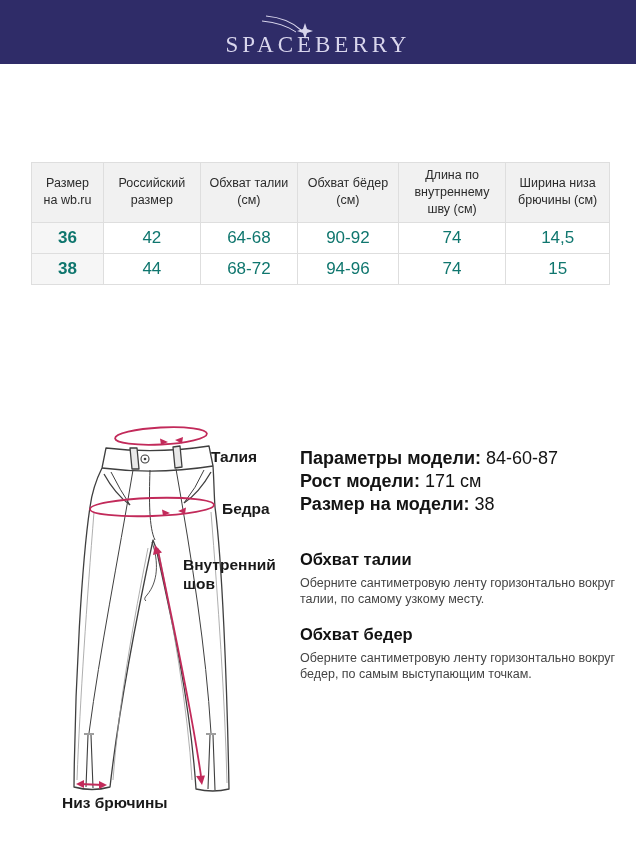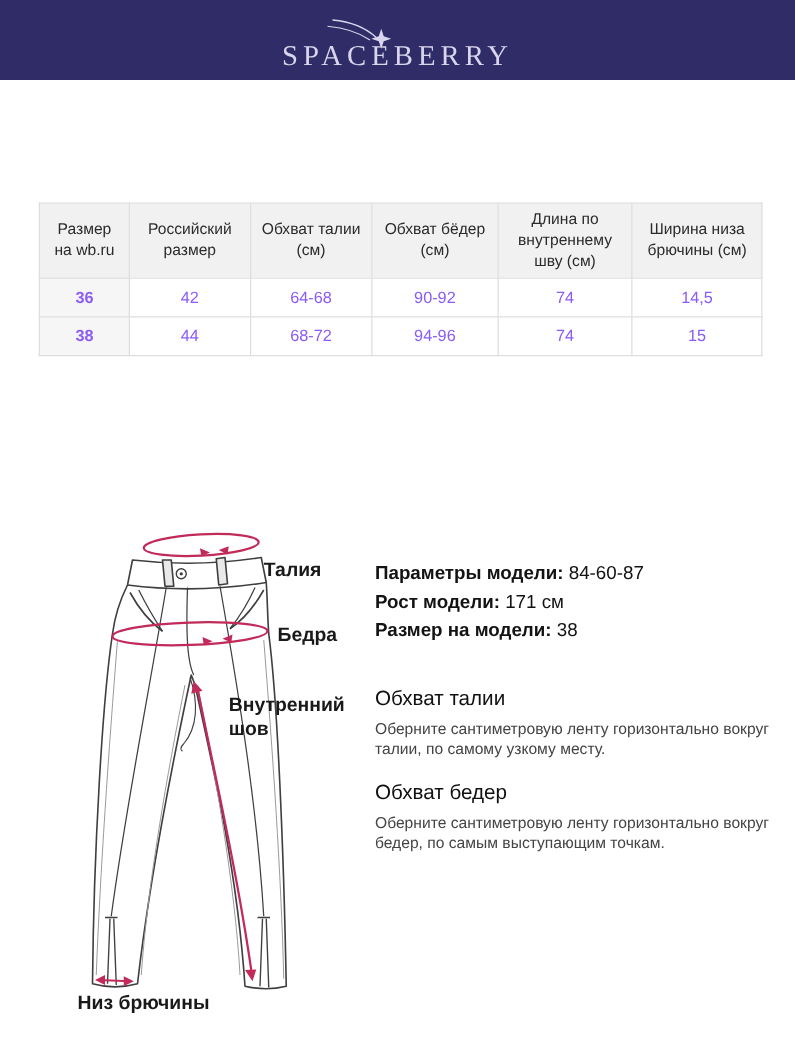--- a/index.html
+++ b/index.html
@@ -21,38 +21,38 @@
   }
   .size-table th,.size-table td{
     border:1px solid #dedede;text-align:center;vertical-align:middle;
     padding:4px 6px;
   }
   .size-table th{
     background:#f1f1f1;font-weight:normal;font-size:12.5px;color:#2b2b2b;
     height:47px;line-height:1.35;
   }
   .size-table td{
-    font-size:13px;color:#8b5cf6;height:22px;background:#ffffff;
+    font-size:17px;color:#0f766e;height:22px;background:#ffffff;
   }
   .size-table td:first-child{font-weight:bold;background:#f6f6f6;}
   
   .trousers-svg{position:absolute;left:30px;top:412px;}
   .diag-label{
     position:absolute;font-size:15.5px;font-weight:bold;color:#191919;
     line-height:19px;white-space:nowrap;
   }
   .diag-label.wrap{white-space:normal;}
   
   .right-col{position:absolute;left:300px;top:447px;width:318px;}
   .model-block{margin-bottom:34px;}
-  .model-line{font-size:15px;line-height:23px;color:#131313;}
+  .model-line{font-size:18px;line-height:23px;color:#131313;}
   .model-line .lbl{font-weight:bold;}
   .m-section{margin-bottom:18px;}
   .m-section h3{
-    margin:0 0 7px 0;font-size:16.5px;line-height:19px;font-weight:normal;color:#111;
+    margin:0 0 7px 0;font-size:16.5px;line-height:19px;font-weight:bold;color:#111;
   }
   .m-section .body-line{font-size:12.5px;line-height:15.5px;color:#444;}
 </style>
 </head>
 <body>
 
 <header class="brand-header">
   <svg width="636" height="76" viewBox="0 0 636 76">
 
     <path d="M 266,16 Q 288,18 301,30" fill="none" stroke="#d8d5ec" stroke-width="1.1"></path>

